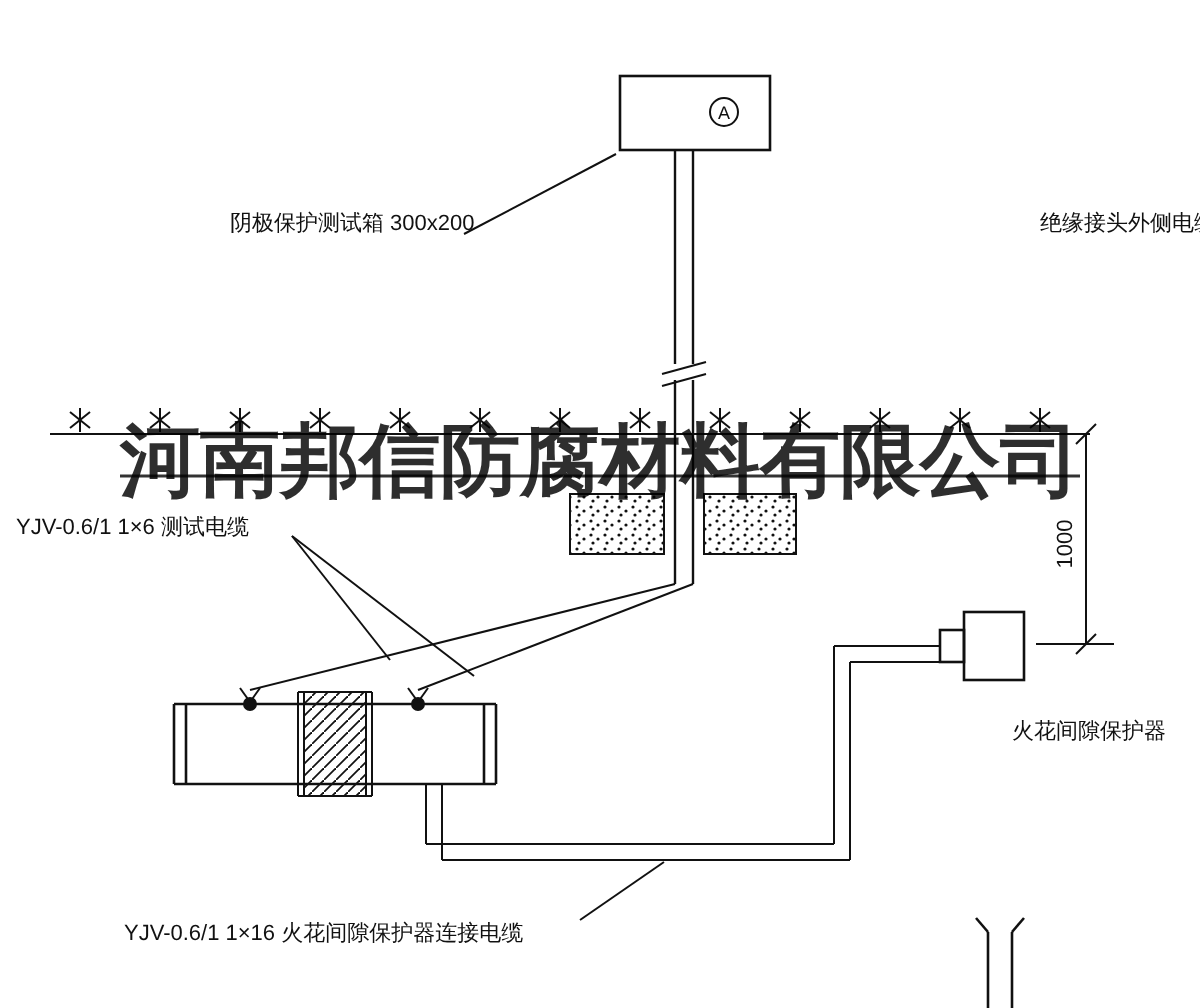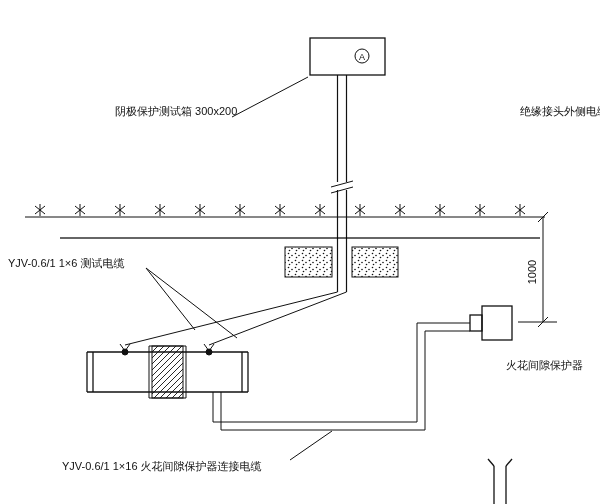--- a/index.html
+++ b/index.html
@@ -141,14 +141,15 @@
     <line x1="506" y1="466" x2="512" y2="459"></line>
   </g>
 
   <text class="lbl" x="115" y="115">阴极保护测试箱 300x200</text>
   <text class="lbl" x="520" y="115">绝缘接头外侧电缆</text>
   <text class="lbl" x="8" y="267">YJV-0.6/1 1×6  测试电缆</text>
   <text class="lbl" x="506" y="369">火花间隙保护器</text>
   <text class="lbl" x="62" y="470">YJV-0.6/1 1×16  火花间隙保护器连接电缆</text>
 </svg>
 
+<div id="watermark">河南邦信防腐材料有限公司</div>
 
 </div>
 
 </body></html>

